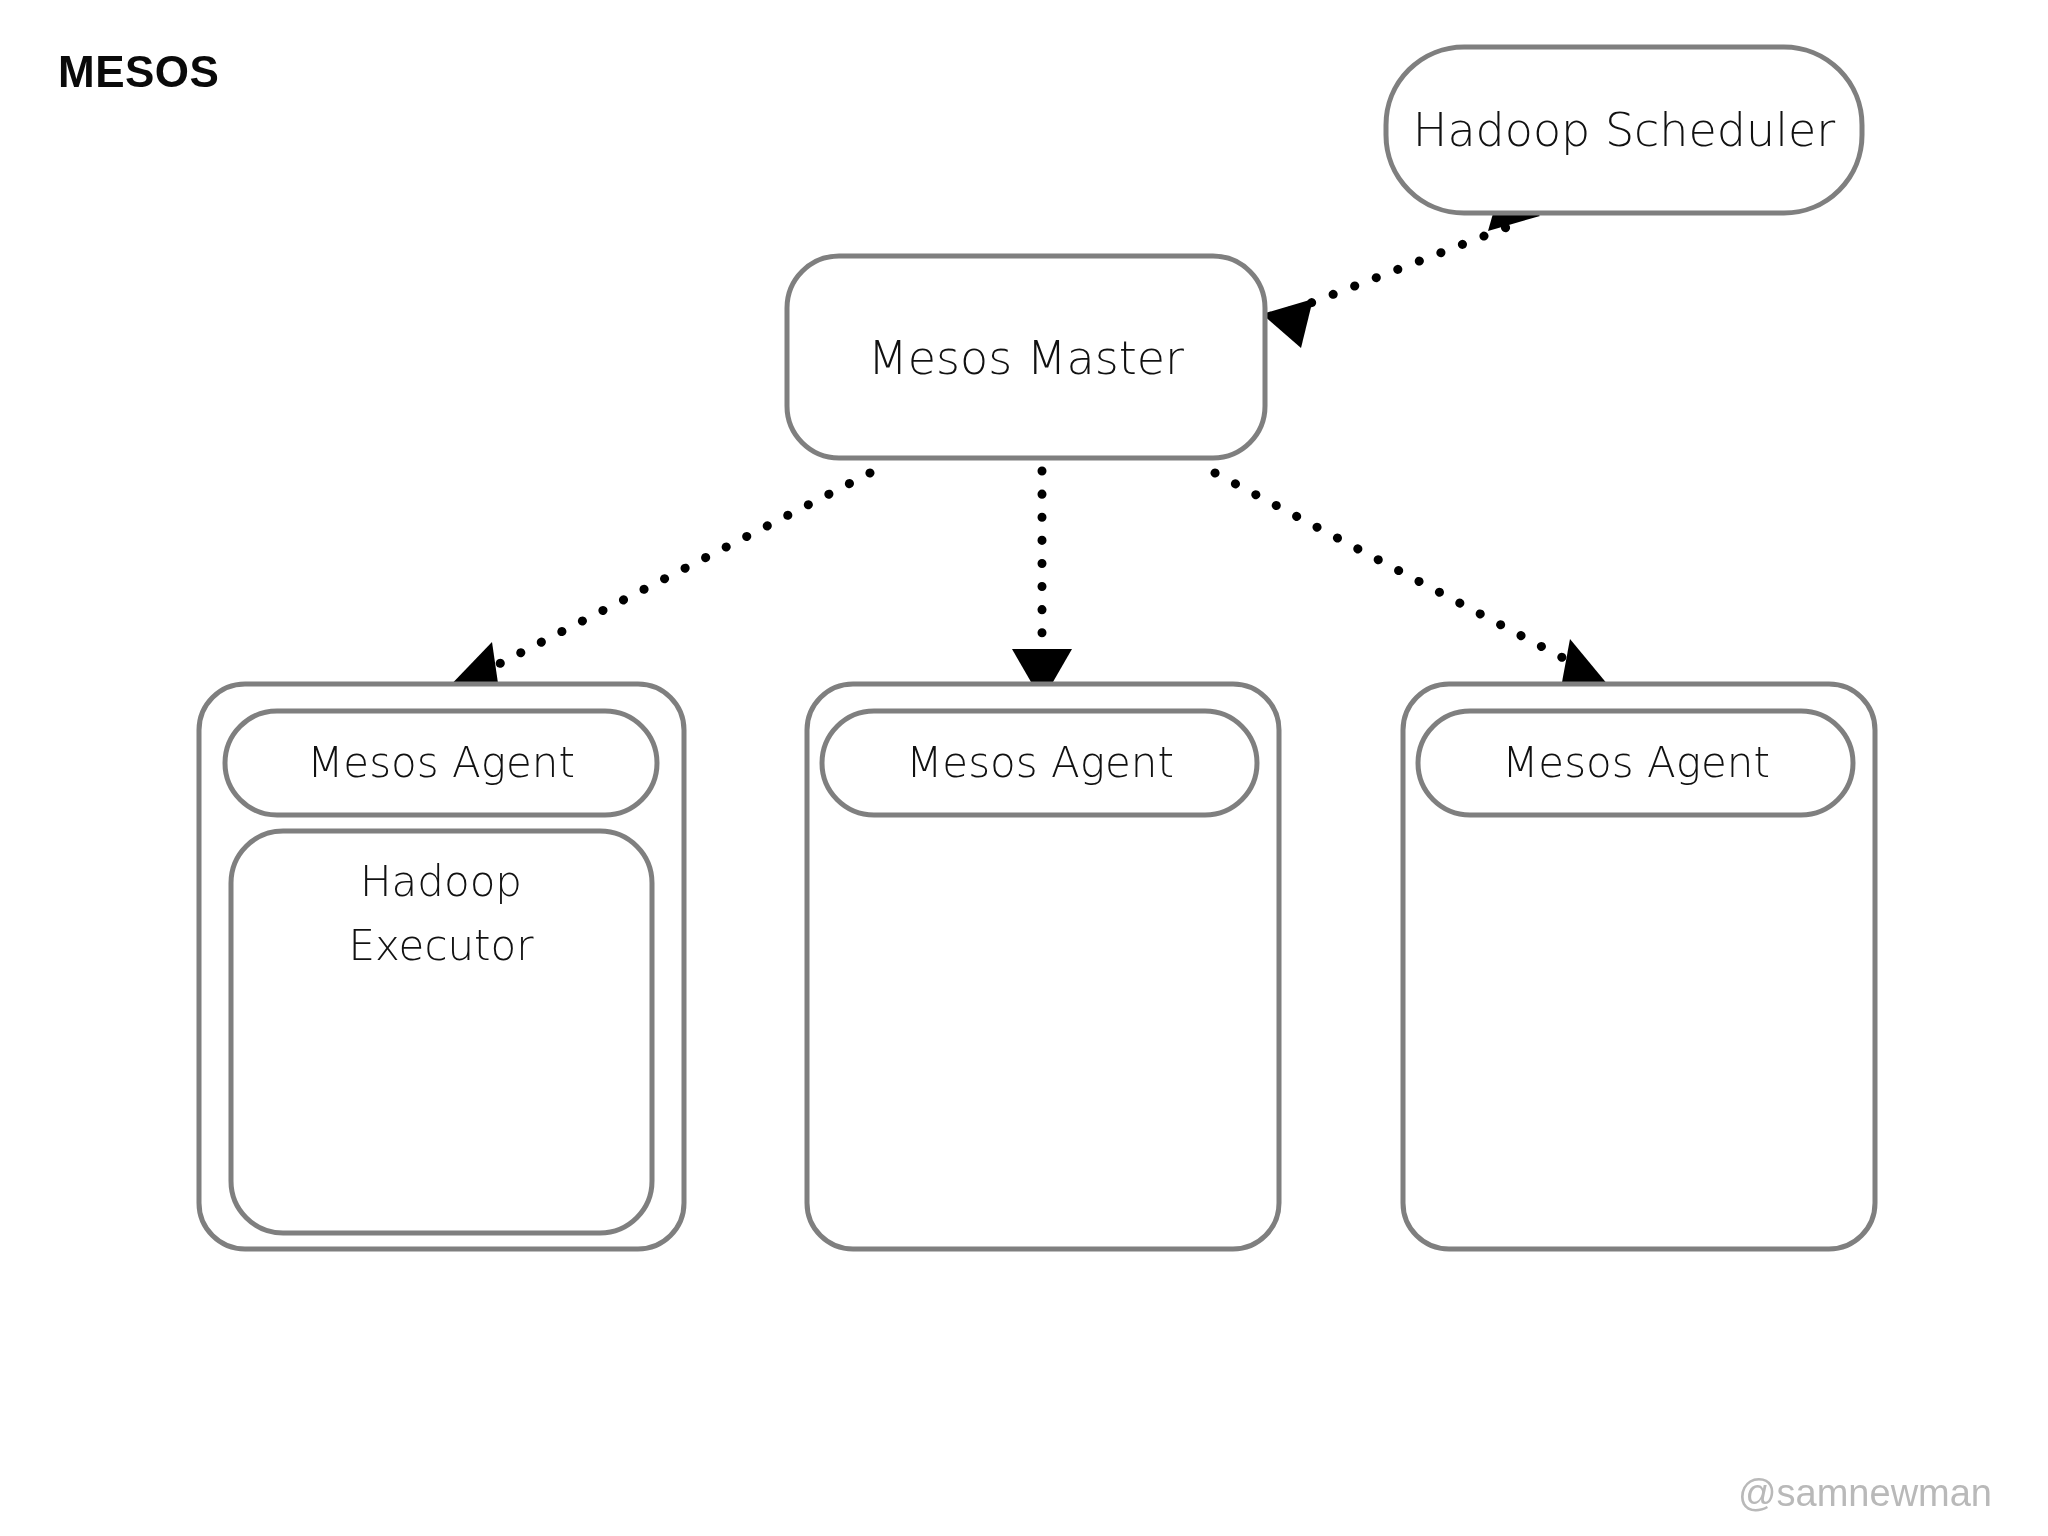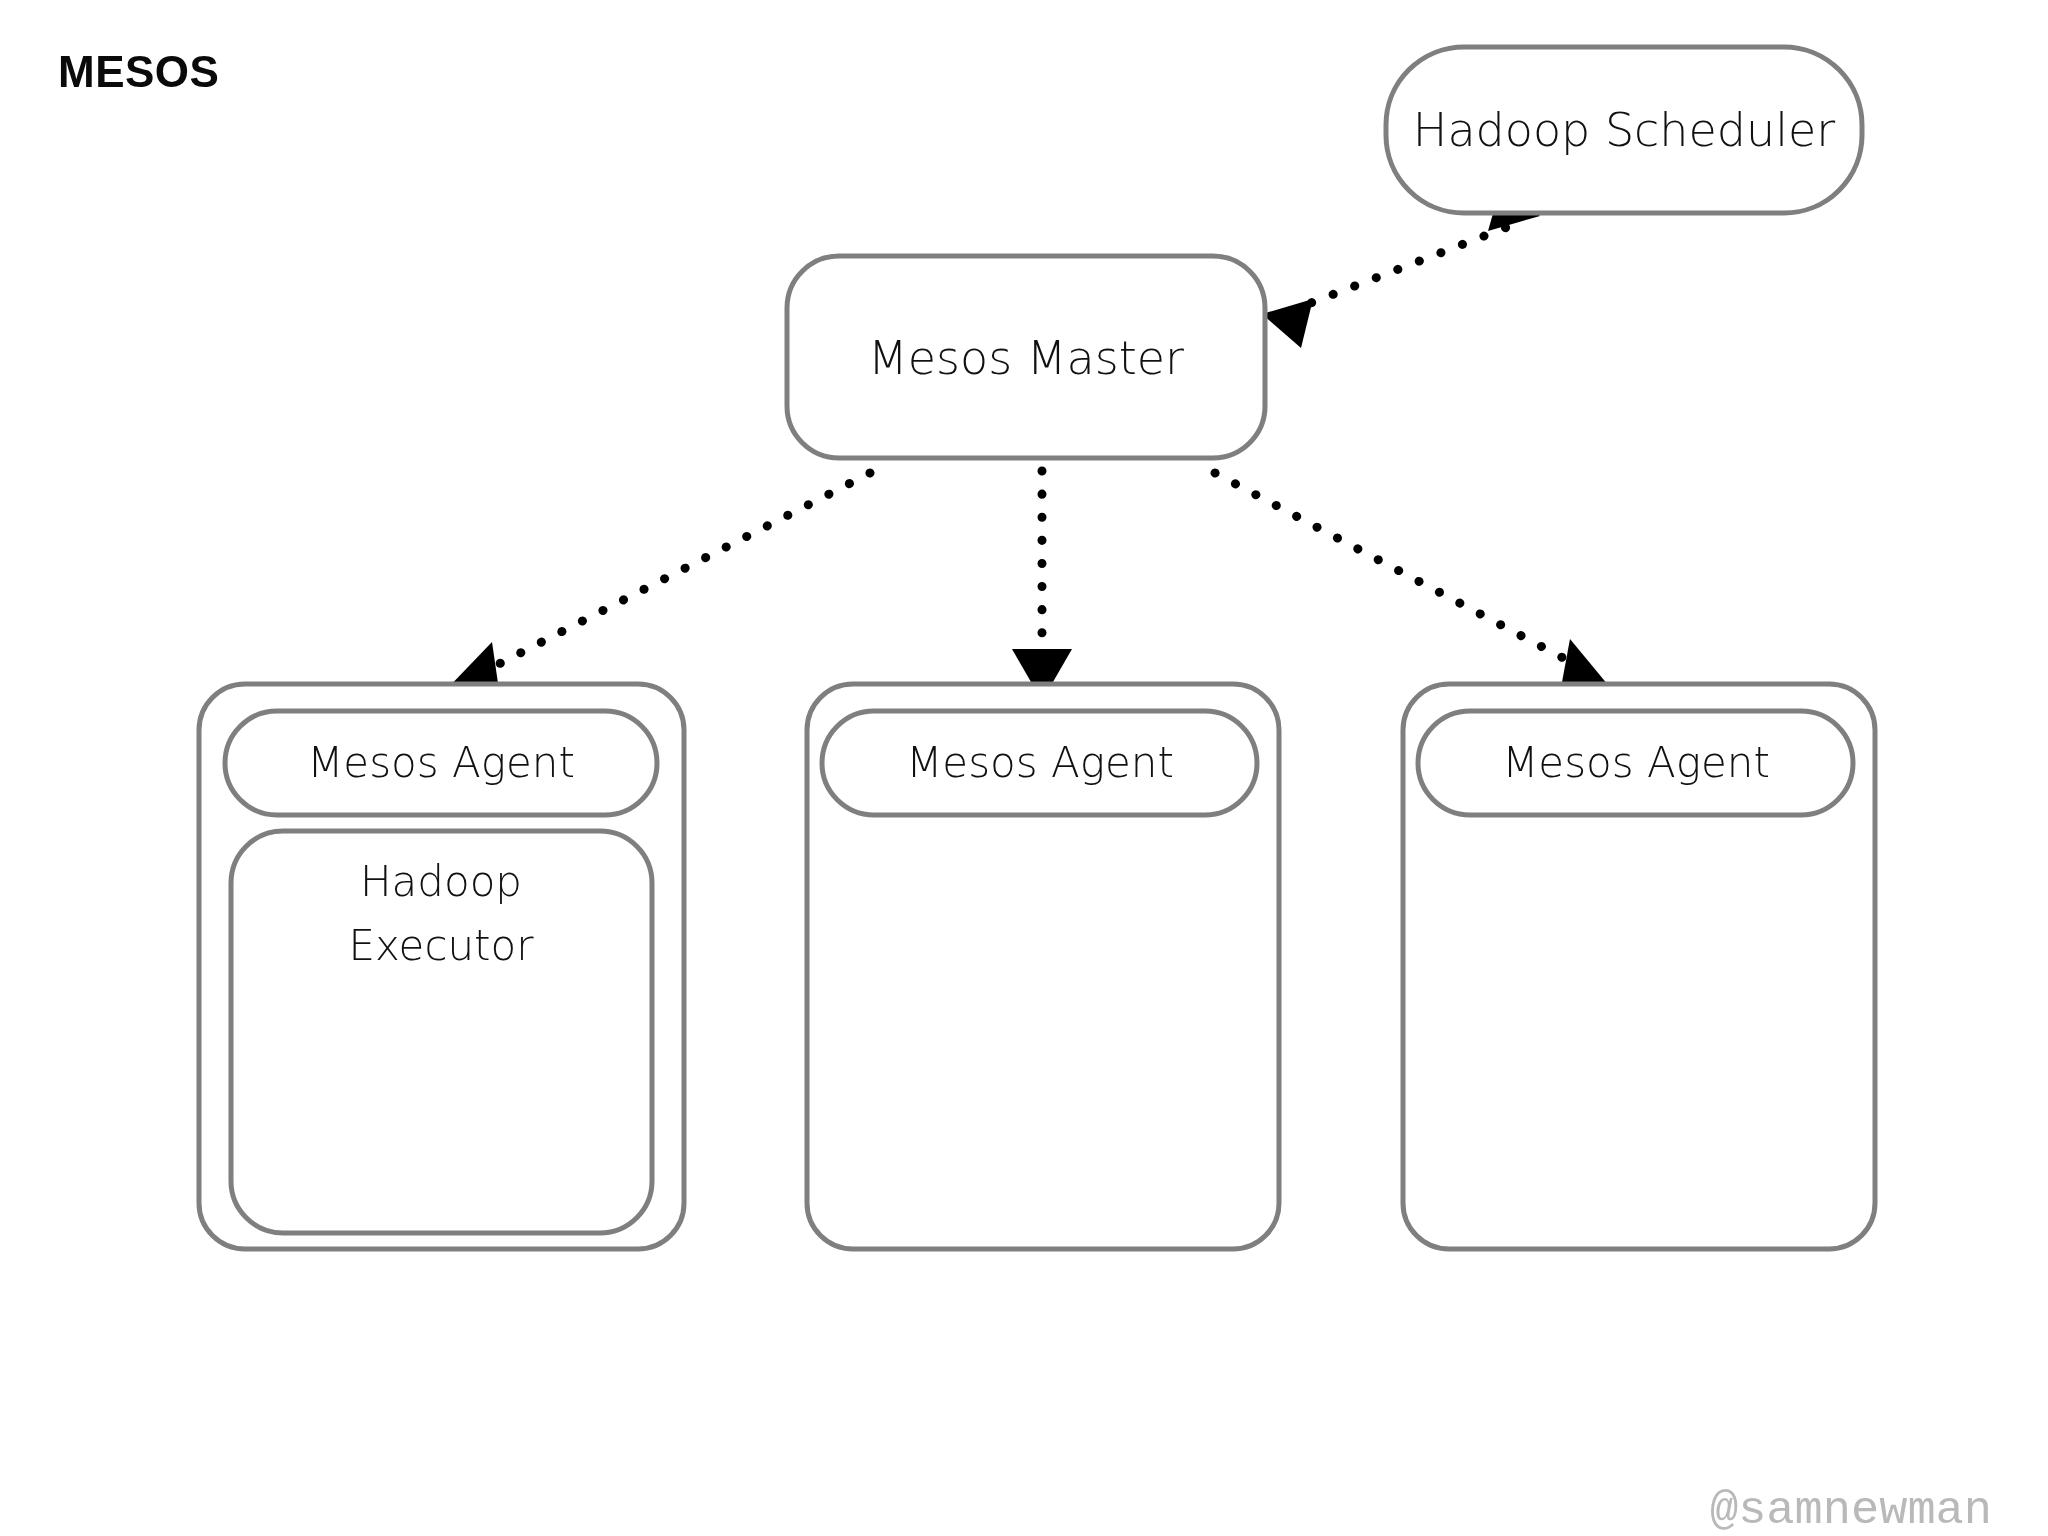--- a/index.html
+++ b/index.html
@@ -32,23 +32,23 @@
     font-weight: bold;
     font-size: 44px;
     letter-spacing: 0.5px;
     color: #0a0a0a;
     white-space: nowrap;
   }
 
   #watermark {
     position: absolute;
     right: 56px;
-    bottom: 10px;
-    font-family: Liberation Mono, monospace;
-    font-size: 47px;
+    bottom: 32px;
+    font-family: Liberation Sans, sans-serif;
+    font-size: 38px;
     font-weight: 300;
     color: #b9b9b9;
     white-space: nowrap;
   }
 
   svg#diagram {
     position: absolute;
     left: 0;
     top: 0;
     width: 2048px;

